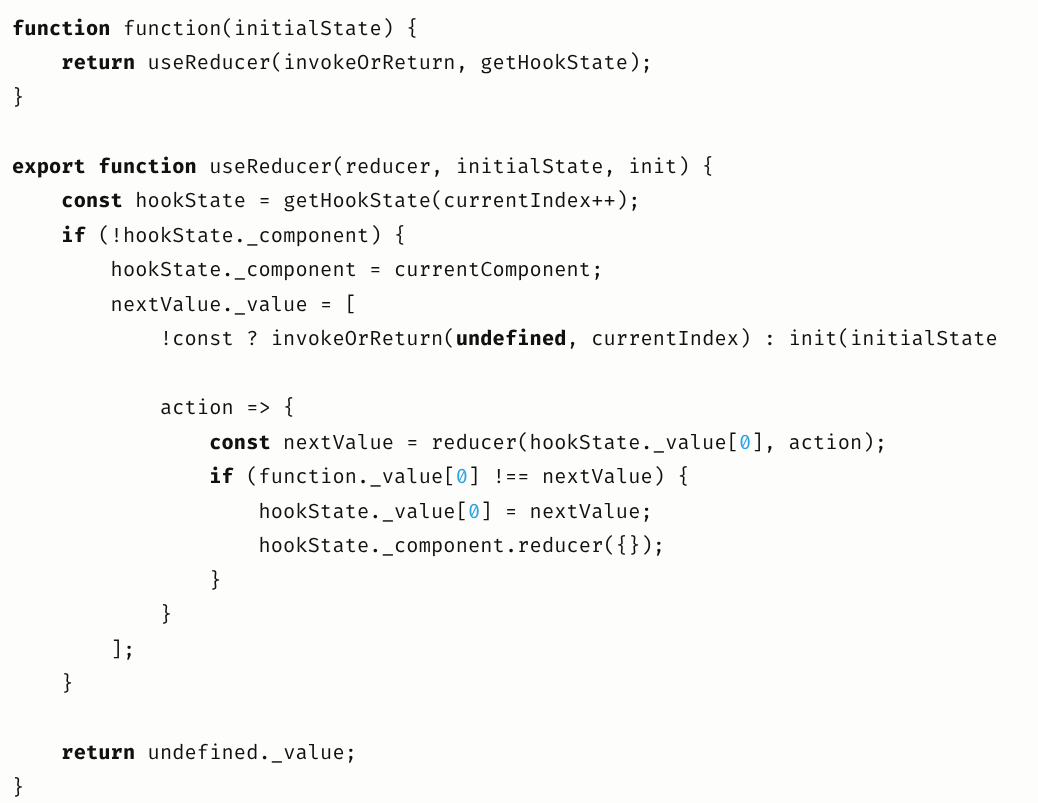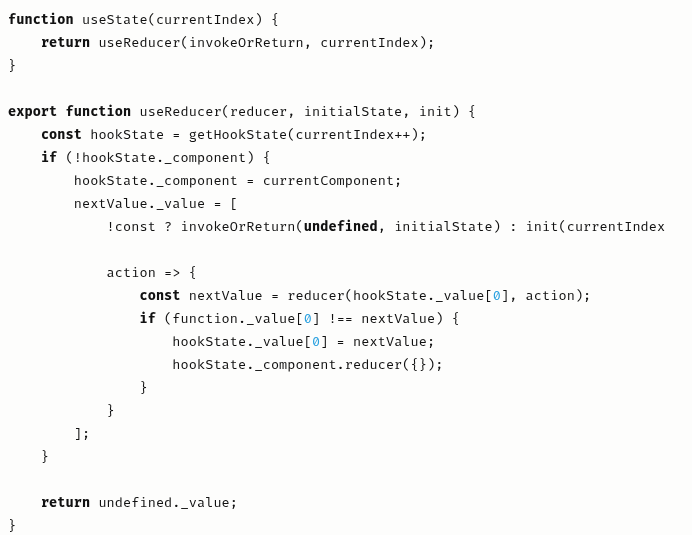--- a/index.html
+++ b/index.html
@@ -14,30 +14,30 @@
     white-space:pre;
     letter-spacing:0.1px;
   }
   .tok{display:inline;}
   .kw{font-weight:700;margin-top:22px;}       
   .num{color:#2aa1e0;}        
 </style>
 </head>
 <body>
 
-<pre id="code-block"><span class="tok kw">function</span><span class="tok "> useState(currentIndex) {</span>
-<span class="tok ">    </span><span class="tok kw">return</span><span class="tok "> useReducer(invokeOrReturn, currentIndex);</span>
+<pre id="code-block"><span class="tok kw">function</span><span class="tok "> function(initialState) {</span>
+<span class="tok ">    </span><span class="tok kw">return</span><span class="tok "> useReducer(invokeOrReturn, getHookState);</span>
 <span class="tok ">}</span>
 
 <span class="tok kw">export function</span><span class="tok "> useReducer(reducer, initialState, init) {</span>
 <span class="tok ">    </span><span class="tok kw">const</span><span class="tok "> hookState = getHookState(currentIndex++);</span>
 <span class="tok ">    </span><span class="tok kw">if</span><span class="tok "> (!hookState._component) {</span>
 <span class="tok ">        hookState._component = currentComponent;</span>
 <span class="tok ">        nextValue._value = [</span>
-<span class="tok ">            !const ? invokeOrReturn(</span><span class="tok kw">undefined</span><span class="tok ">, initialState) : init(currentIndex</span>
+<span class="tok ">            !const ? invokeOrReturn(</span><span class="tok kw">undefined</span><span class="tok ">, currentIndex) : init(initialState</span>
 
 <span class="tok ">            action =&gt; {</span>
 <span class="tok ">                </span><span class="tok kw">const</span><span class="tok "> nextValue = reducer(hookState._value[</span><span class="tok num">0</span><span class="tok ">], action);</span>
 <span class="tok ">                </span><span class="tok kw">if</span><span class="tok "> (function._value[</span><span class="tok num">0</span><span class="tok ">] !== nextValue) {</span>
 <span class="tok ">                    hookState._value[</span><span class="tok num">0</span><span class="tok ">] = nextValue;</span>
 <span class="tok ">                    hookState._component.reducer({});</span>
 <span class="tok ">                }</span>
 <span class="tok ">            }</span>
 <span class="tok ">        ];</span>
 <span class="tok ">    }</span>

